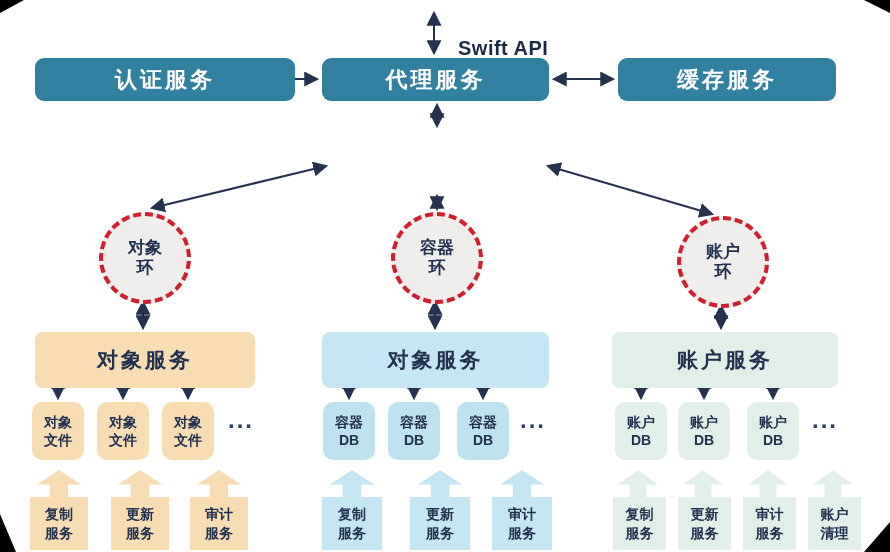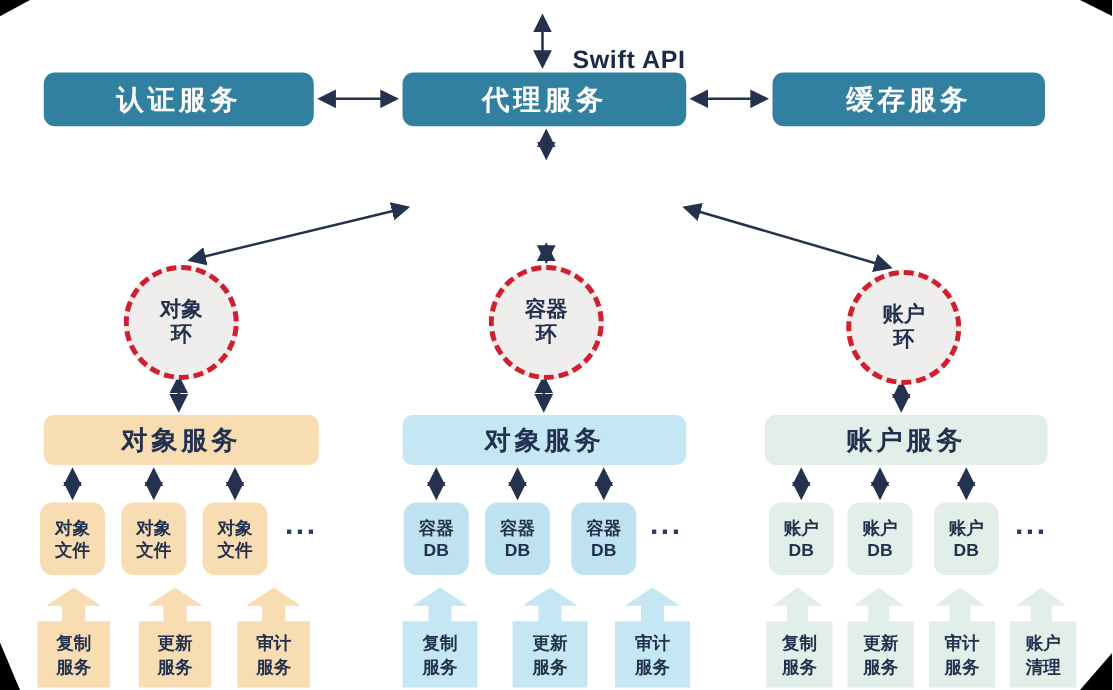--- a/index.html
+++ b/index.html
@@ -5,37 +5,37 @@
   html,body{margin:0;padding:0;background:#ffffff;}
   .canvas{position:relative;width:890px;height:552px;background:#ffffff;overflow:hidden;
           font-family:"Liberation Sans","DejaVu Sans",sans-serif;}
   svg.wires{position:absolute;left:0;top:0;width:890px;height:552px;pointer-events:none;}
 
   .api-label{position:absolute;left:458px;top:21px;font-size:20px;font-weight:bold;color:#1c2b45;letter-spacing:0.5px;margin-top:16px;}
 
   .svc-box{position:absolute;top:58px;height:43px;background:#31809f;border-radius:9px;
            color:#ffffff;font-weight:bold;font-size:22px;letter-spacing:3px;
            display:flex;align-items:center;justify-content:center;}
-  .svc-auth{left:35px;width:216px;}
+  .svc-auth{left:35px;width:260px;}
   .svc-proxy{left:322px;width:227px;}
   .svc-cache{left:618px;width:218px;}
 
   .diamond{position:absolute;left:325px;top:130px;width:224px;height:62px;background:#e14b56;
            clip-path:polygon(50% 0,100% 50%,50% 100%,0 50%);
            display:flex;align-items:center;justify-content:center;
            color:#ffffff;font-weight:bold;font-size:20px;letter-spacing:3px;}
 
   .ring{position:absolute;width:84px;height:84px;border-radius:50%;border:4px dashed #d01f2f;
         background:#f0eeec;display:flex;align-items:center;justify-content:center;text-align:center;
         font-weight:bold;font-size:17px;color:#22314f;line-height:1.15;}
   .ring-obj{left:99px;top:212px;}
   .ring-cont{left:391px;top:212px;}
   .ring-acct{left:677px;top:216px;}
 
-  .bar{position:absolute;top:332px;height:40px;border-radius:8px;
+  .bar{position:absolute;top:332px;height:56px;border-radius:8px;
        display:flex;align-items:center;justify-content:center;
        font-weight:bold;font-size:21px;color:#22314f;letter-spacing:3px;}
   .bar-obj{left:35px;width:220px;}
   .bar-cont{left:322px;width:227px;}
   .bar-acct{left:612px;width:226px;}
 
   .store{position:absolute;top:402px;width:52px;height:58px;border-radius:10px;
          display:flex;align-items:center;justify-content:center;text-align:center;
          font-weight:bold;font-size:14px;color:#22314f;line-height:1.3;}
   .dots{position:absolute;top:406px;font-weight:bold;font-size:24px;color:#2a3f63;letter-spacing:2px;}

